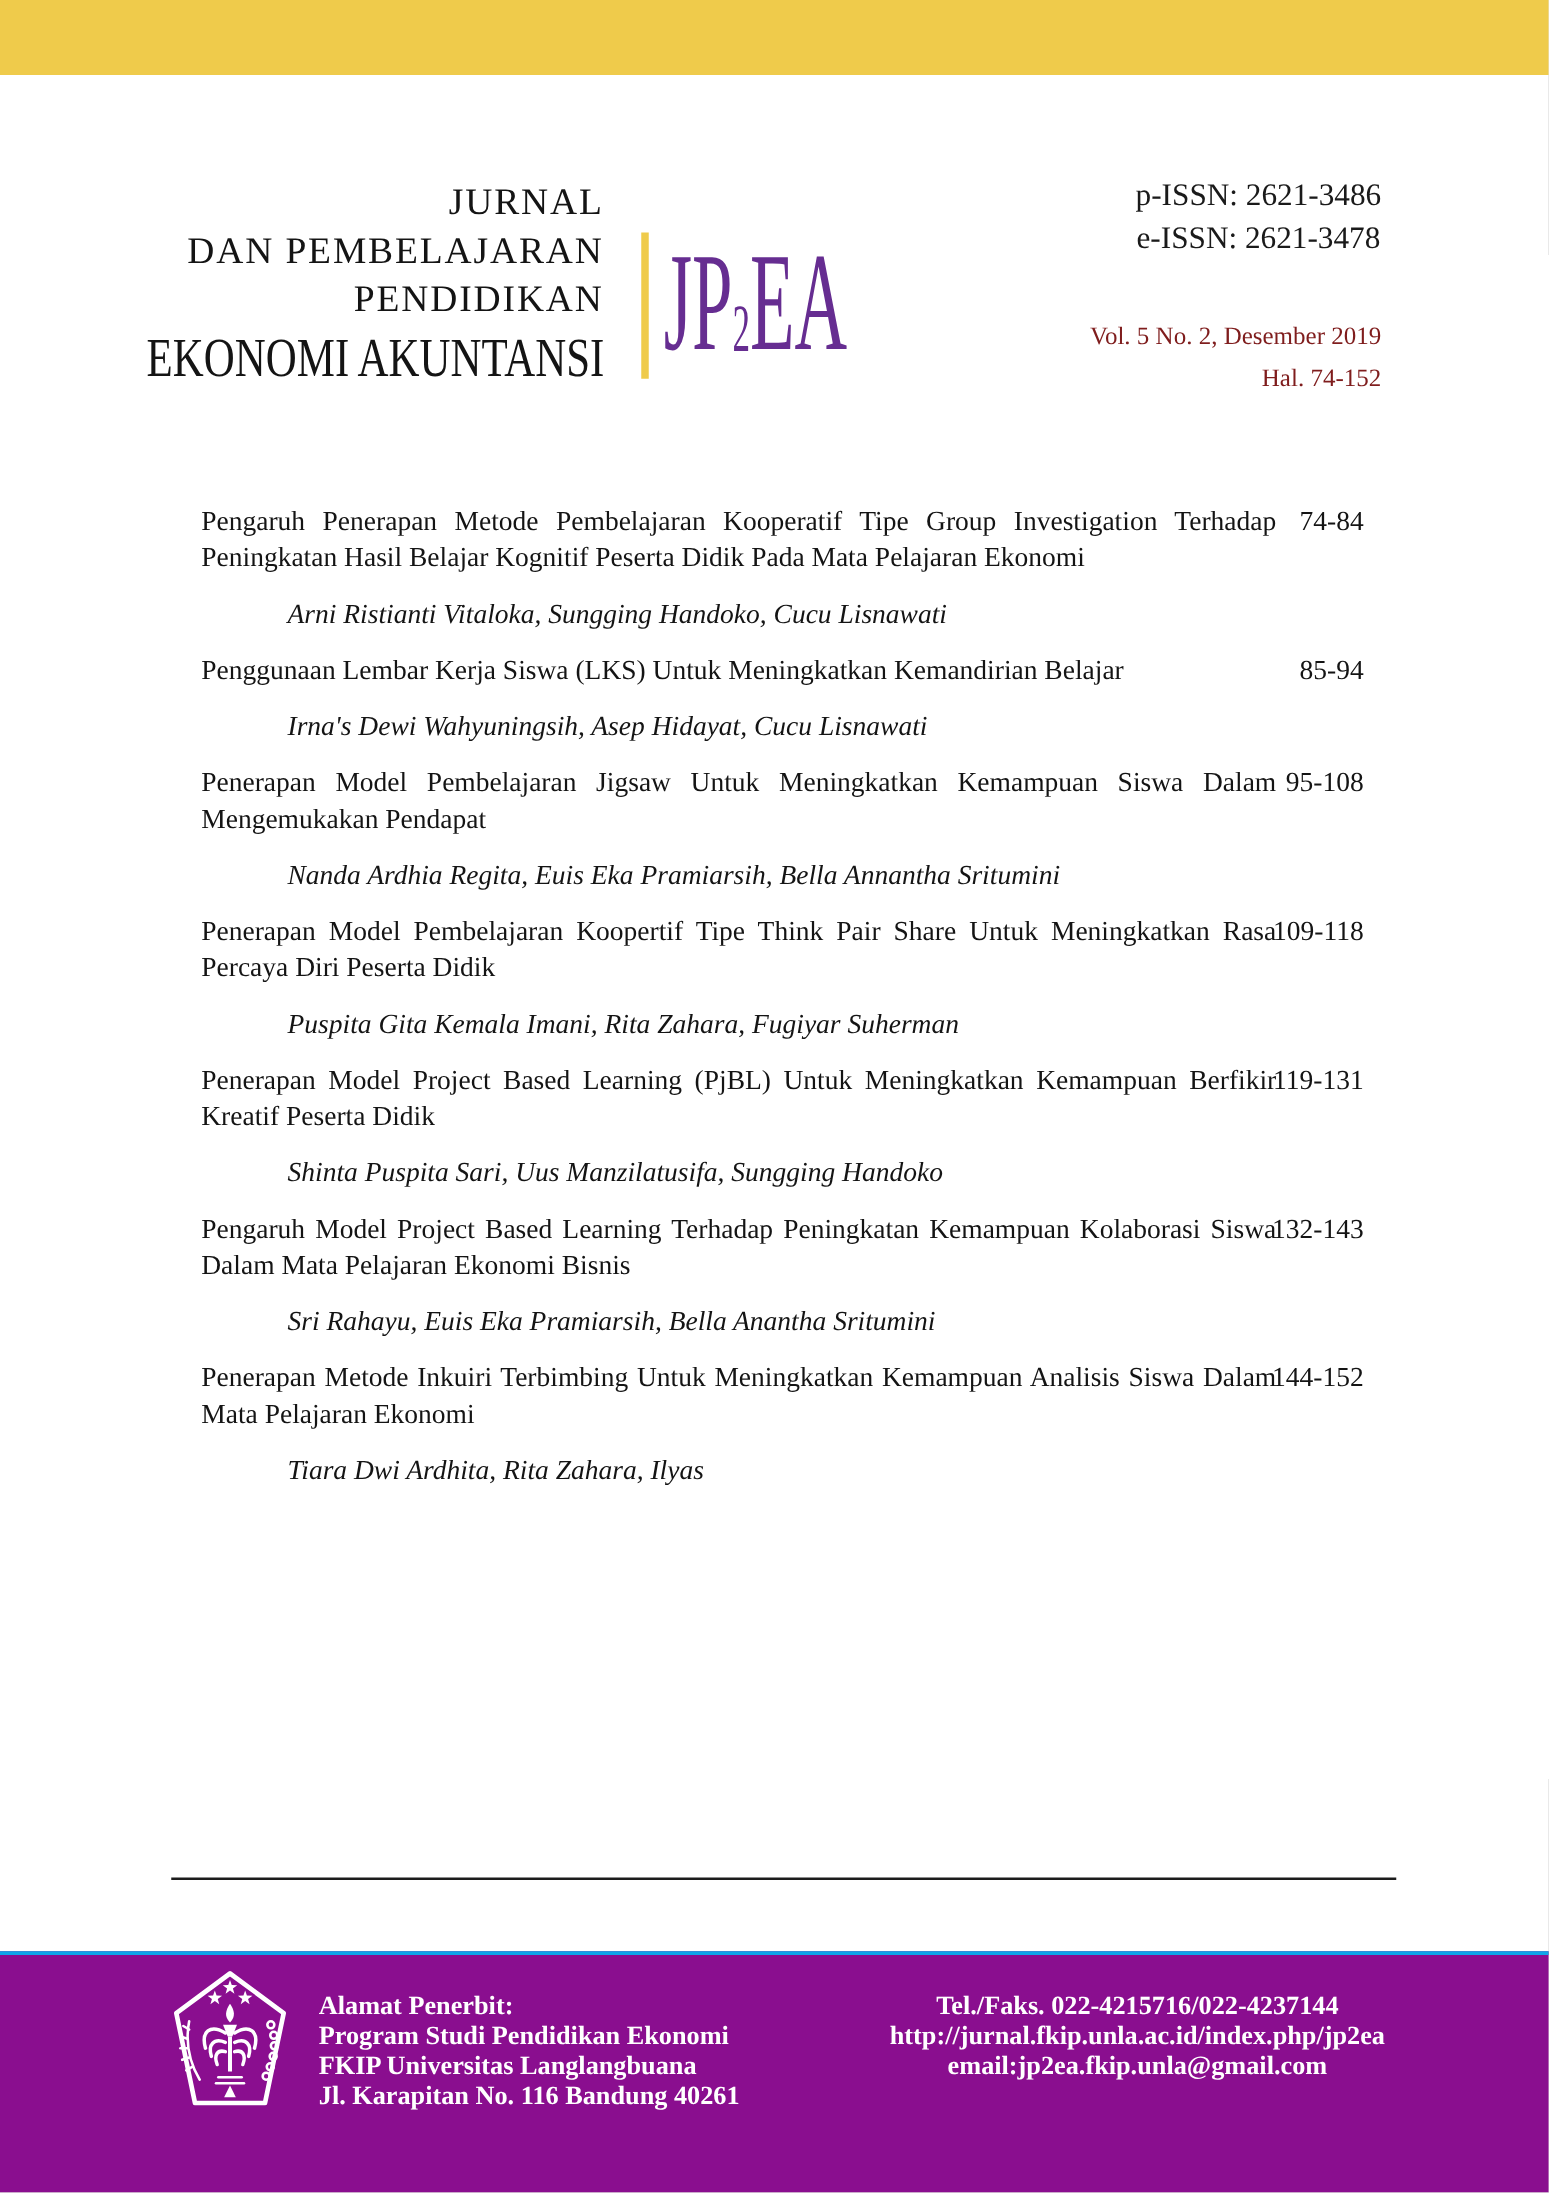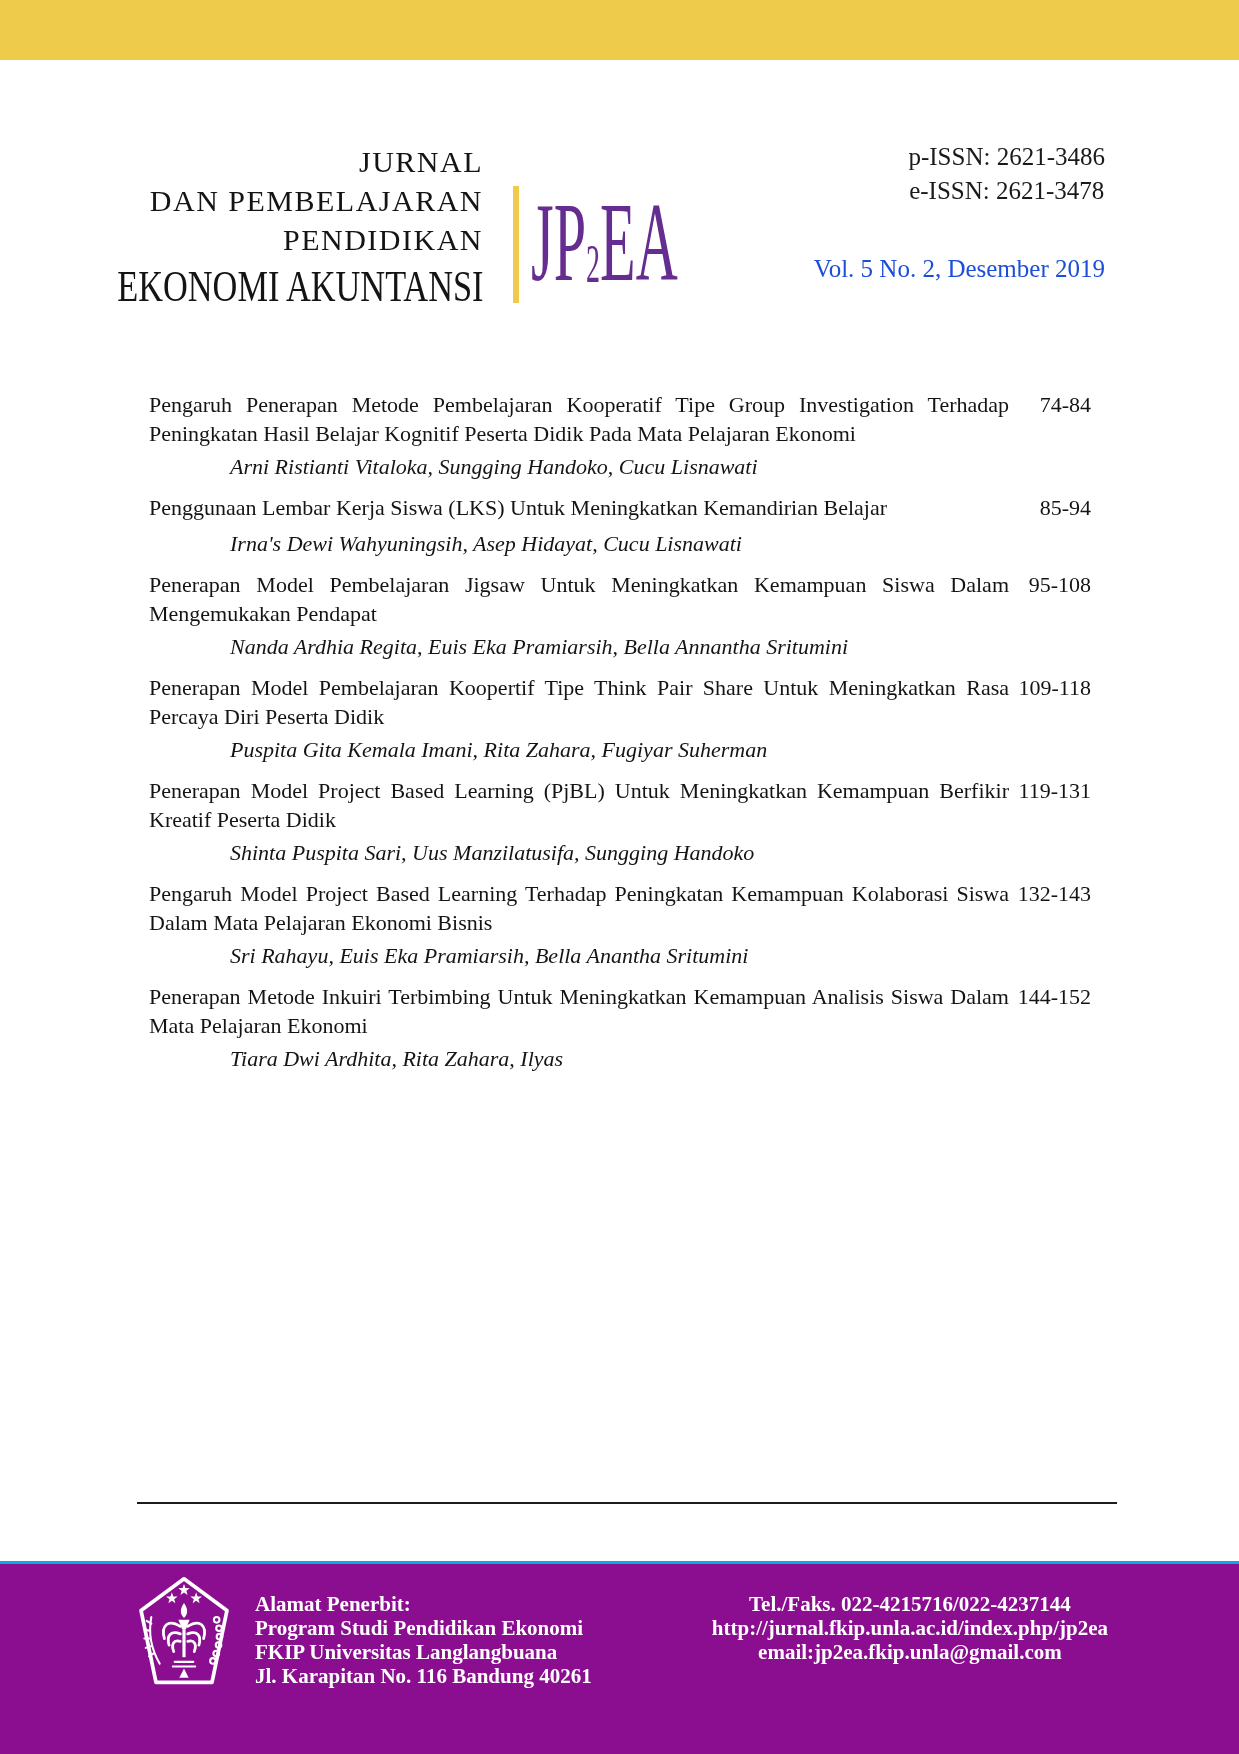--- a/index.html
+++ b/index.html
@@ -11,26 +11,26 @@
 
   
   .mast-title{position:absolute;top:142px;right:756px;text-align:right;color:#141414;white-space:nowrap;}
   .mt-line{font-size:30px;line-height:39px;letter-spacing:1.5px;}
   .mt-line-big{font-size:44px;line-height:52px;letter-spacing:0;transform:scaleX(.78);transform-origin:right center;margin-top:2px;font-weight:500;}
   .mast-bar{position:absolute;left:513px;top:186px;width:6px;height:117px;background:#EFCB4B;}
   .mast-acronym{position:absolute;left:531px;top:186px;font-size:112px;line-height:112px;color:#662D91;transform:scaleX(.52);transform-origin:left center;white-space:nowrap;}
   .mast-acronym .sub{font-size:54px;vertical-align:-2px;}
 
   .issn-block{position:absolute;top:140px;right:134px;text-align:center;font-size:25px;line-height:34px;color:#1a1a1a;}
-  .vol-block{position:absolute;top:252px;right:134px;text-align:right;font-size:25px;line-height:34px;color:#1d4ed8;}
+  .vol-block{position:absolute;top:252px;right:134px;text-align:right;font-size:20px;line-height:34px;color:#7f1d1d;}
 
   
   .toc{position:absolute;left:145px;top:386px;width:946px;}
   .toc-entry{position:relative;margin-bottom:12px;}
-  .entry-title{margin:4px;font-weight:normal;font-size:22px;line-height:29px;color:#141414;width:860px;text-align:justify;}
+  .entry-title{margin:16px;font-weight:normal;font-size:22px;line-height:29px;color:#141414;width:860px;text-align:justify;}
   .entry-authors{font-style:italic;font-size:22px;line-height:29px;color:#141414;padding-left:85px;}
   .toc-entry.gap-authors .entry-authors{margin-top:7px;}
   .entry-pages{position:absolute;right:0;top:0;font-size:22px;line-height:29px;color:#141414;}
 
   
   .rule{position:absolute;left:137px;top:1502px;width:980px;border-top:2px solid #1c1c1c;}
 
   
   .footer{position:absolute;left:0;top:1561px;width:1239px;height:193px;background:#8A0E8F;border-top:3px solid #0ea5e9;box-sizing:border-box;color:#ffffff;}
   .footer-logo{position:absolute;left:137px;top:12px;width:94px;height:112px;}
@@ -56,20 +56,21 @@
 
     <div class="mast-acronym"><span>JP</span><span class="sub">2</span><span>EA</span></div>
 
     <div class="issn-block">
       <div>p-ISSN: 2621-3486</div>
       <div>e-ISSN: 2621-3478</div>
     </div>
 
     <div class="vol-block">
       <div>Vol. 5 No. 2, Desember 2019</div>
+      <div>Hal. 74-152</div>
     </div>
   </header>
 
   <main class="toc">
 
     <article class="toc-entry">
       <div class="entry-pages">74-84</div>
       <h2 class="entry-title">Pengaruh Penerapan Metode Pembelajaran Kooperatif Tipe Group Investigation Terhadap Peningkatan Hasil Belajar Kognitif Peserta Didik Pada Mata Pelajaran Ekonomi</h2>
       <div class="entry-authors">Arni Ristianti Vitaloka, Sungging Handoko, Cucu Lisnawati</div>
     </article>

